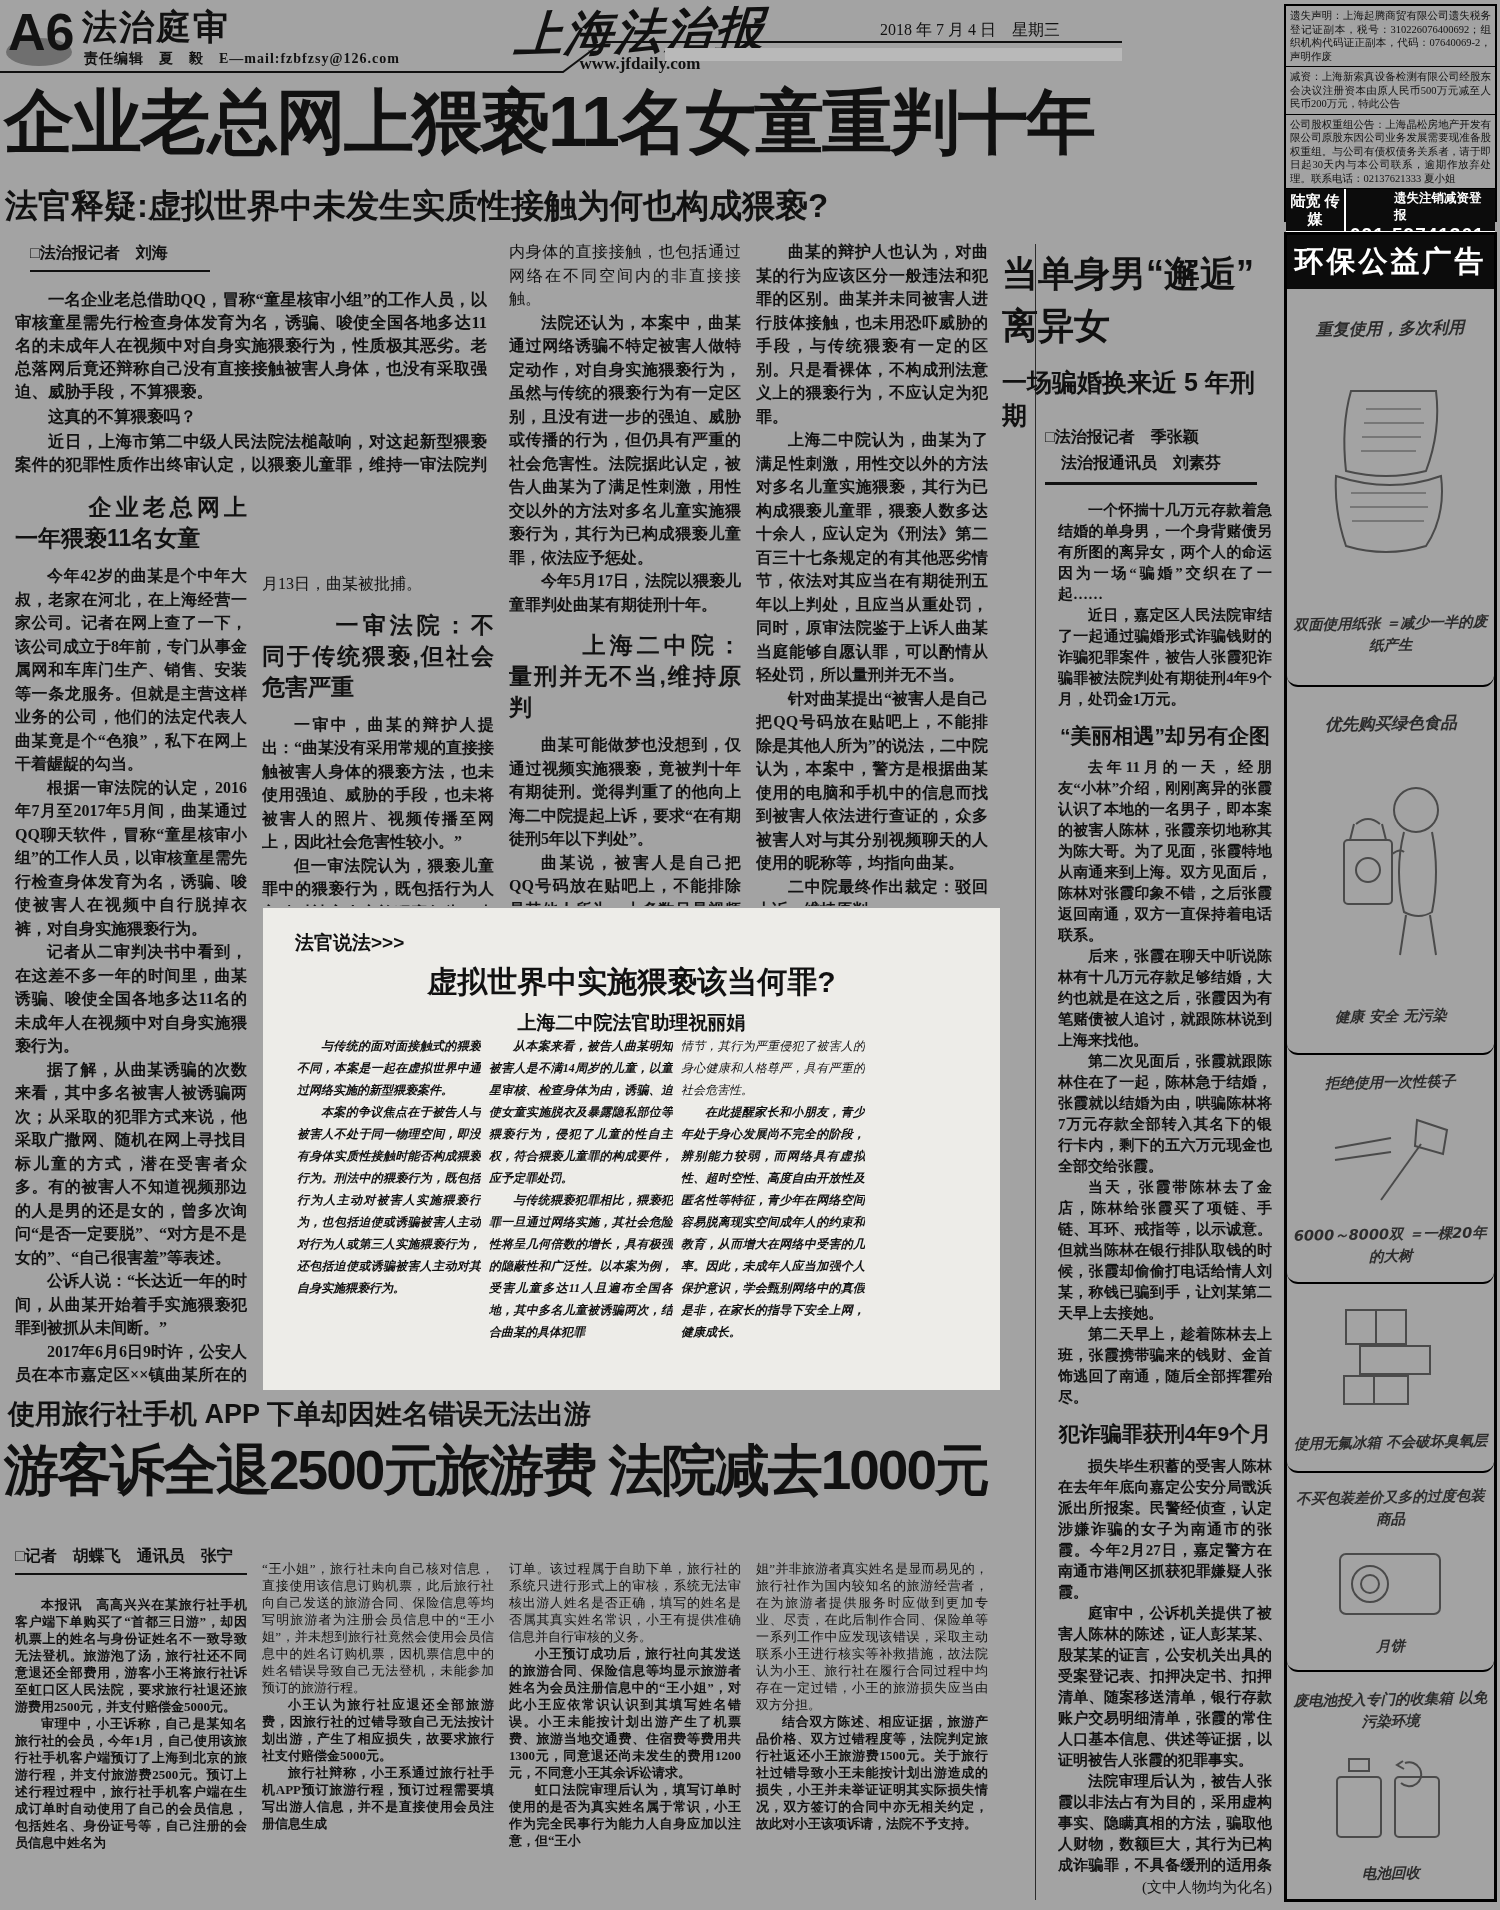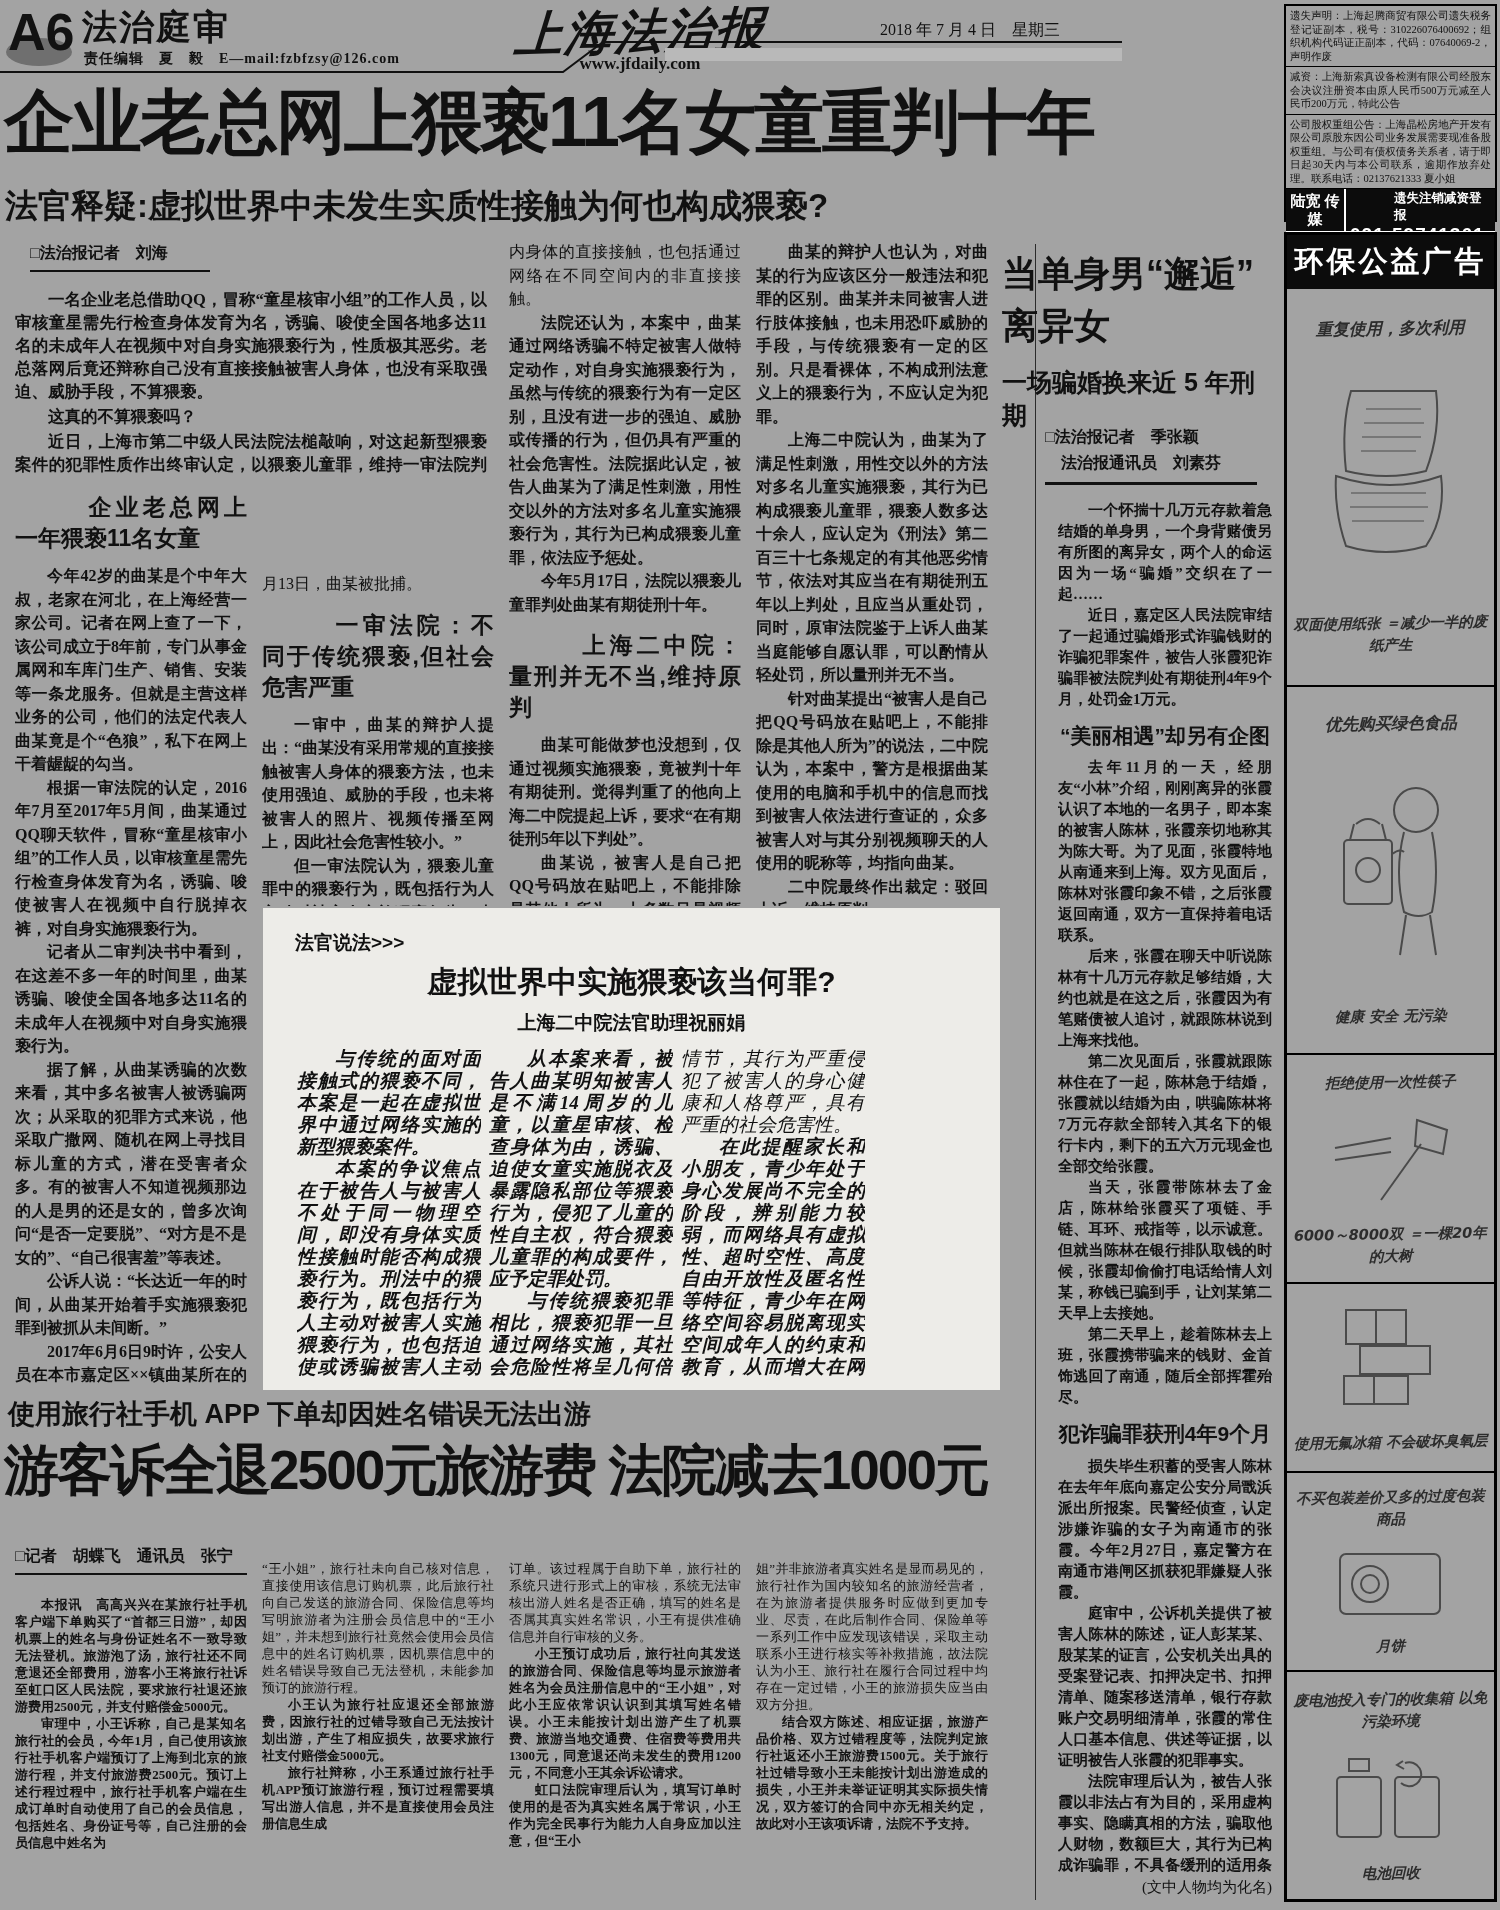--- a/index.html
+++ b/index.html
@@ -31,21 +31,21 @@
   .lead-flow{font:700 16.5px "Liberation Serif",serif;line-height:23px;overflow:hidden;text-align:justify;}
   .lead-flow p{margin:0 0 2px;text-indent:2em;}
   h3.sub{margin:14px 0 10px;font:800 23px "Liberation Sans",sans-serif;line-height:1.35;text-indent:3.2em;}
   h3.subc{margin:16px 0 10px;font:800 22px "Liberation Sans",sans-serif;line-height:1.3;text-align:center;text-indent:0;}
   .vrule{width:1px;background:#2b2b2b;}
   
   .judgebox{left:263px;top:908px;width:737px;height:482px;background:#edecе8;background:#edece8;}
   .jb-label{position:absolute;left:32px;top:22px;font:800 19px "Liberation Sans",sans-serif;}
   .jb-title{position:absolute;left:0;top:54px;width:100%;text-align:center;font:800 30px "Liberation Sans",sans-serif;}
   .jb-byline{position:absolute;left:0;top:102px;width:100%;text-align:center;font:800 19px "Liberation Sans",sans-serif;}
-  .jb-col{position:absolute;top:140px;width:184px;height:330px;font-size:19px;line-height:22px;
+  .jb-col{position:absolute;top:127px;width:184px;height:330px;font-size:12px;line-height:22px;
           font-style:italic;overflow:hidden;text-align:justify;}
   .jb-col p{margin:0;}
   
   .f-headline{left:1002px;top:248px;width:276px;font:900 36px "Liberation Sans",sans-serif;line-height:52px;}
   .f-subhead{left:1002px;top:366px;width:276px;font:800 25px "Liberation Sans",sans-serif;}
   .f-byline{left:1045px;top:424px;width:230px;font:800 16px "Liberation Sans",sans-serif;line-height:26px;}
   .f-rule{left:1045px;top:482px;width:212px;height:3px;background:#111;}
   .f-flow{left:1058px;top:500px;width:214px;height:1372px;font-size:15px;line-height:21px;}
   .f-flow h3.subc{font-size:21px;margin:12px 0 8px;}
   .f-note{left:1058px;top:1878px;width:214px;text-align:right;font-size:15px;}
@@ -66,21 +66,21 @@
   .ad-svc{font:700 12.5px "Liberation Sans",sans-serif;margin-left:44px;}
   .ad-phone1{font:800 19px "Liberation Sans",sans-serif;letter-spacing:1px;}
   .ad-phone2{background:#0c0c0c;color:#fff;text-align:center;font:800 14.5px "Liberation Sans",sans-serif;
              padding:3px 0;border-top:2px solid #fff;}
   
   .eco{left:1284px;top:232px;width:213px;height:1670px;border:3px solid #000;box-sizing:border-box;
        display:flex;flex-direction:column;}
   .eco-title{background:#0c0c0c;color:#fff;text-align:center;font:800 29px "Liberation Sans",sans-serif;
              letter-spacing:3px;padding:7px 0;}
   .panel{border-bottom:2px solid #000;display:flex;flex-direction:column;align-items:center;
-         justify-content:space-around;padding:8px 6px;box-sizing:border-box;}
+         justify-content:space-around;padding:8px 6px;box-sizing:border-box;border-radius:11px;}
   .panel:last-child{border-bottom:none;}
   .hand{font-family:"DejaVu Sans",sans-serif;font-style:italic;font-weight:600;color:#2c2c2c;
         font-size:16.5px;text-align:center;line-height:22px;transform:rotate(-1deg);}
   .hand.small{font-size:14.5px;}
   .sketch{stroke:#4a4a4a;fill:none;stroke-width:2;}
 </style>
 </head>
 <body>
 
 <div class="page">

